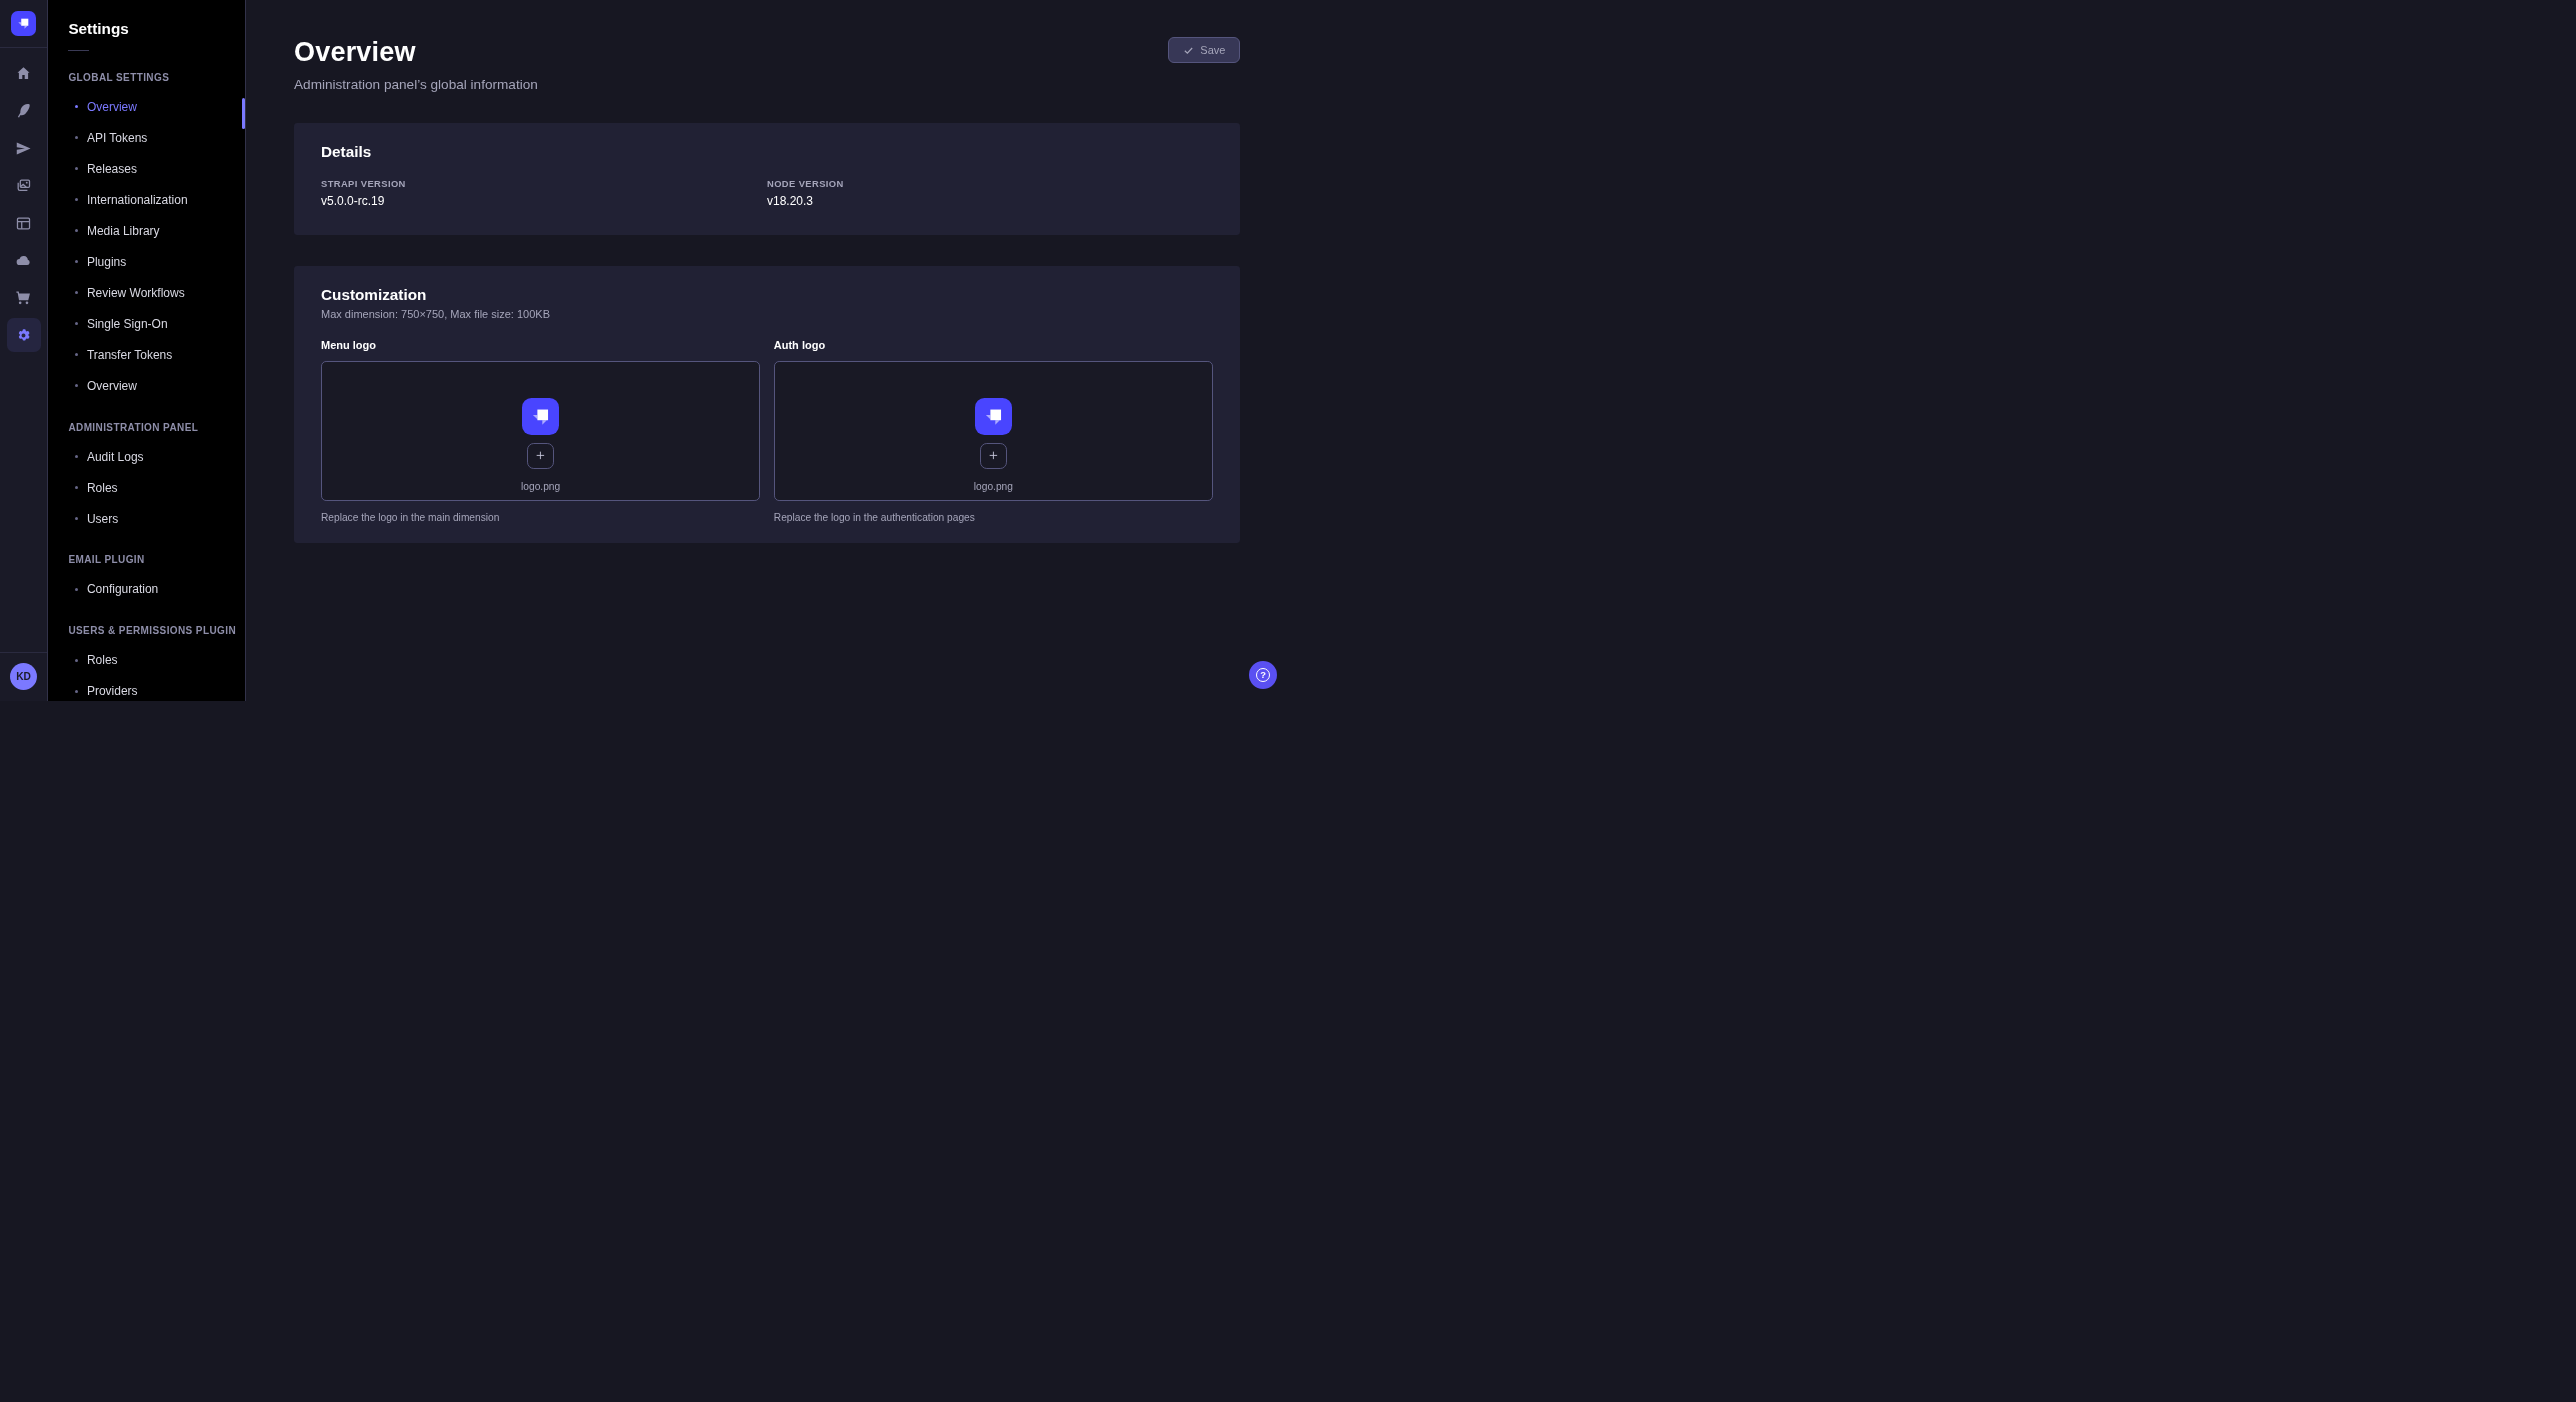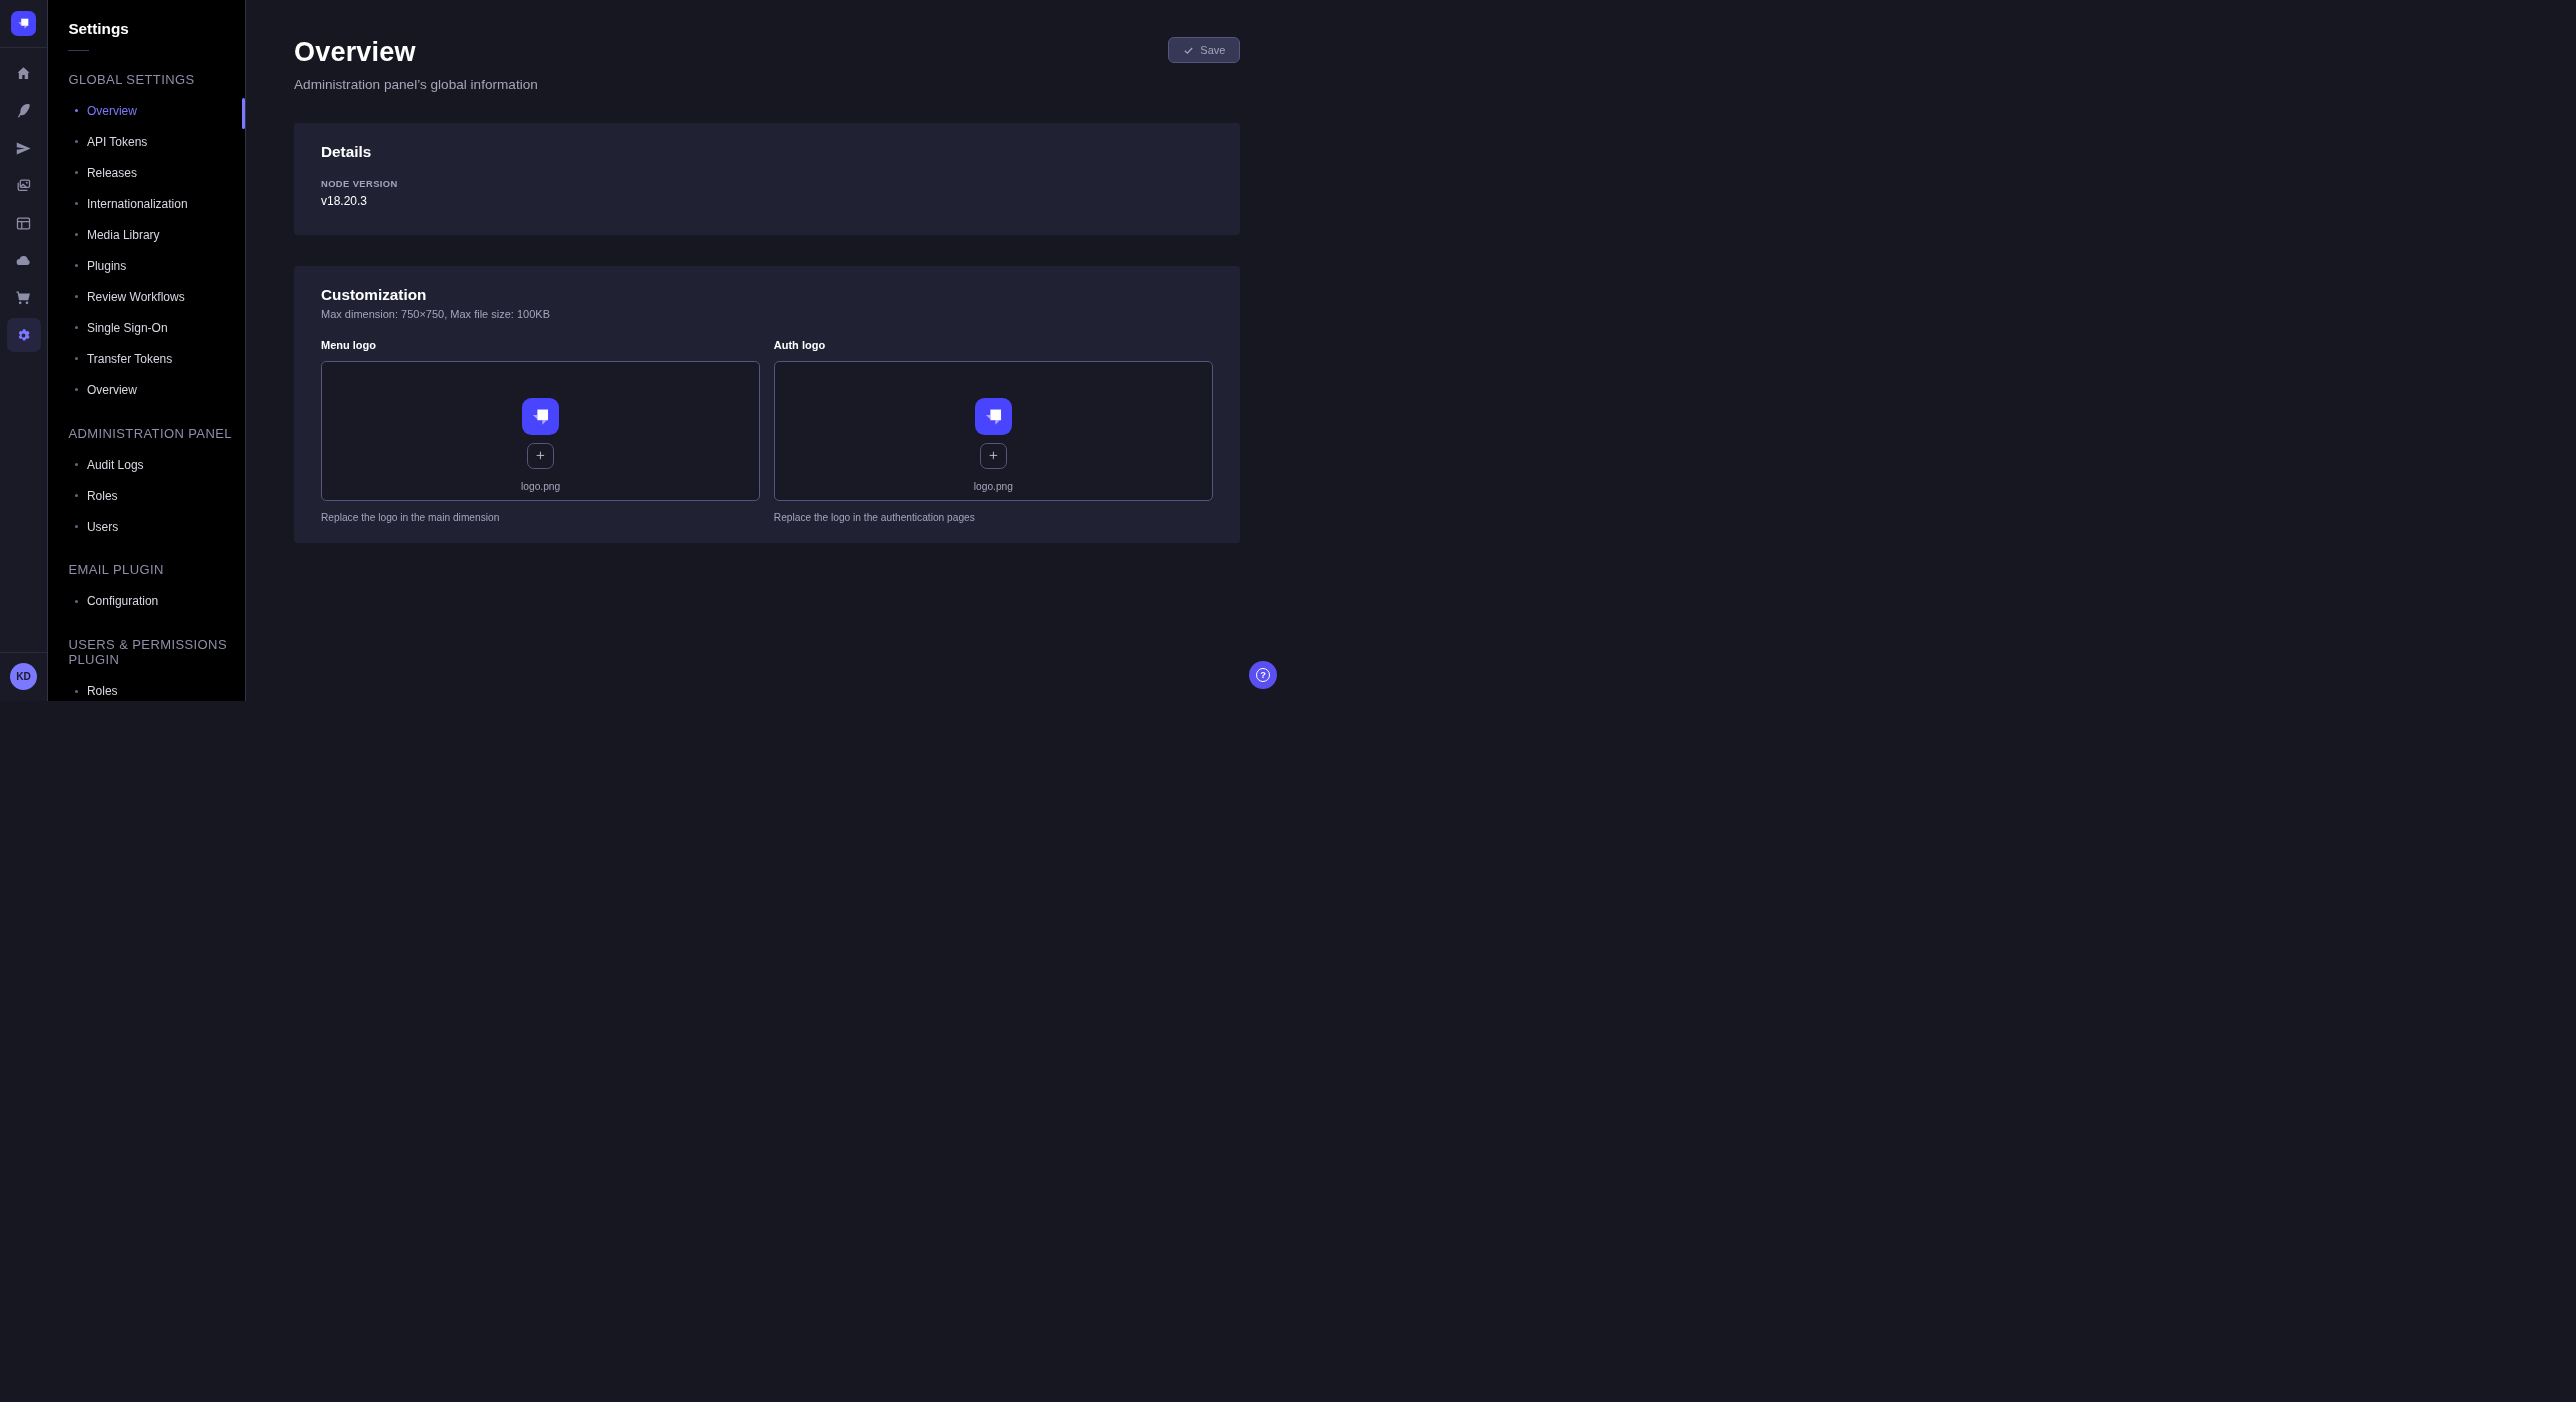--- a/index.html
+++ b/index.html
@@ -22,21 +22,21 @@
   .rail-btn.active { background:#252540; }
   .rail-btn svg { display:block; }
   .rail-footer { height:49px; width:100%; border-top:0.9px solid #2a2a3f; display:flex; justify-content:center; }
   .avatar { width:27px; height:27px; margin-top:10.2px; border-radius:50%; background:#7b79ff; color:#1a1a27; font-weight:700; font-size:10.2px; display:flex; align-items:center; justify-content:center; border:none; cursor:pointer; }
 
   
   .snav { width:198px; background:#000000; border-right:0.9px solid #32324a; position:relative; flex-shrink:0; overflow:hidden; }
   .snav-title { color:#fff; font-size:15.3px; font-weight:700; padding:20.4px 0 0 20.4px; }
   .snav-divider { width:20.4px; height:0.9px; background:#3a3a55; margin:12px 0 0 20.4px; }
   .snav-section { margin-top:20.4px; }
-  .snav-label { color:#8e8ea9; font-size:13px; font-weight:400; letter-spacing:0.4px; padding-left:20.4px; }
+  .snav-label { color:#8e8ea9; font-size:10px; font-weight:700; letter-spacing:0.4px; padding-left:20.4px; }
   .snav-items { list-style:none; margin-top:8.5px; }
   .snav-item { height:31px; display:flex; align-items:center; padding-left:27px; color:#d9d9e3; font-size:12px; cursor:pointer; }
   .snav-item .dot { width:3.4px; height:3.4px; border-radius:50%; background:#666687; margin-right:8.5px; flex-shrink:0; }
   .snav-item.active { color:#7b79ff; }
   .snav-item.active .dot { background:#7b79ff; }
   .snav-thumb { position:absolute; top:98px; right:0; width:2.6px; height:31px; background:#7b79ff; border-radius:1.7px; cursor:pointer; }
 
   
   main { flex:1; padding:0 48px; overflow:hidden; }
   .page-header { display:flex; justify-content:space-between; align-items:flex-start; margin-top:37px; }
@@ -242,20 +242,24 @@
         <svg width="11" height="11" viewBox="0 0 24 24">
             <path fill="none" stroke="#a5a5ba" stroke-width="2.6" d="M4 12.5l5.5 5.5L20 6.5"></path>
           </svg>
         <span>Save</span>
       </button>
     </div>
 
     <section class="card card-details">
       <h2 class="card-heading">Details</h2>
       <div class="details-grid">
+        <div>
+          <div class="field-label">STRAPI VERSION</div>
+          <div class="field-value">v5.0.0-rc.19</div>
+        </div>
         <div>
           <div class="field-label">NODE VERSION</div>
           <div class="field-value">v18.20.3</div>
         </div>
       </div>
     </section>
 
     <section class="card card-custom">
       <h2 class="card-heading">Customization</h2>
       <div class="card-sub">Max dimension: 750×750, Max file size: 100KB</div>

